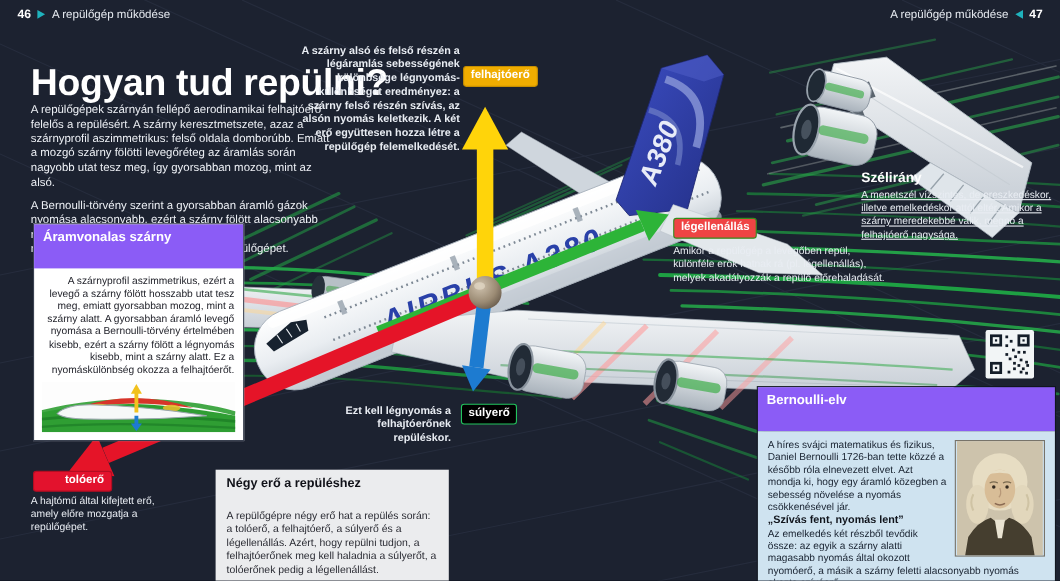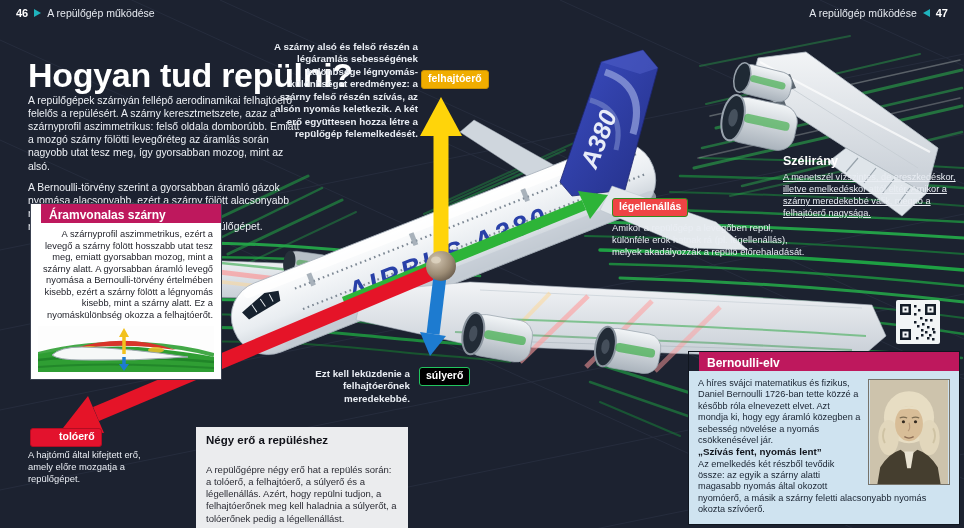--- a/index.html
+++ b/index.html
@@ -17,37 +17,37 @@
   .pgnum { font-size:11px; font-weight:bold; color:#fff; }
   .tri-r { width:0; height:0; border-top:4px solid transparent; border-bottom:4px solid transparent; border-left:7px solid #1fb3bd; }
   .tri-l { width:0; height:0; border-top:4px solid transparent; border-bottom:4px solid transparent; border-right:7px solid #1fb3bd; }
   .sect { font-size:10.5px; }
 
   #pageTitle { position:absolute; left:28px; top:33px; font-size:34px; font-weight:bold; color:#ffffff; letter-spacing:-0.3px; }
 
   #introBlock { position:absolute; left:28px; top:94px; width:272px; font-size:10.4px; line-height:1.26; color:#edf0f5; }
   #introBlock p { margin:0 0 8px 0; }
 
-  .panel-header { background:#be185d; color:#ffffff; font-weight:bold; font-size:12px; padding:4px 8px 1px;margin-left:10px; }
+  .panel-header { background:#8b5cf6; color:#ffffff; font-weight:bold; font-size:12px; padding:4px 8px 22px; }
 
   #wingBox { position:absolute; left:30px; top:203px; width:192px; background:#ffffff; border:1px solid #3a4150; box-sizing:border-box; }
   #wingBox .box-body { padding:6px 8px 3px; font-size:9.3px; line-height:1.24; color:#23242c;text-align:right; }
   #wingBox svg { display:block; margin:2px 7px 7px; }
 
   .ann { position:absolute; color:#e9edf3; font-size:9.4px; line-height:1.3; }
   .ann.bold { font-weight:bold; font-size:9.8px; line-height:1.27; }
 
   .lbl { position:absolute; font-weight:bold; font-size:10.5px; color:#fff; padding:2px 6px 3px; border-radius:3px; line-height:1.1; white-space:nowrap; }
   .lbl-lift   { background:#f0ad00; border:1px solid #c78f00; }
   .lbl-drag   { background:#ef4444; border:1px solid #338c1e; }
   .lbl-weight { background:#000000; border:1px solid #22c55e; }
   .lbl-thrust { background:#e3122d; border:1px solid #b30d22; }
 
   #liftText   { left:266px; top:41px;  width:152px; text-align:right; }
-  #liftLabel  { left:421px; top:70px; }
+  #liftLabel  { left:421px; top:60px; }
   #dragLabel  { left:612px; top:198px; }
   #dragText   { left:612px; top:222px; width:200px; }
   #weightText { left:308px; top:368px; width:102px; text-align:right; }
   #weightLabel{ left:419px; top:367px; }
   #thrustLabel{ left:30px;  top:428px;padding-left:28px; }
   #thrustText { left:28px;  top:449px; width:140px; }
 
   #windTitle { position:absolute; left:783px; top:154px; font-size:12.5px; font-weight:bold; color:#fff; }
   #windText  { left:783px; top:172px; width:178px; font-size:9.2px;text-decoration:underline; }
 
@@ -336,21 +336,21 @@
       </g>
     </svg>
   </div>
 
   <div class="ann bold" id="liftText">A szárny alsó és felső részén a légáramlás sebességének különbsége légnyomás-különbséget eredményez: a szárny felső részén szívás, az alsón nyomás keletkezik. A két erő együttesen hozza létre a repülőgép felemelkedését.</div>
   <span class="lbl lbl-lift" id="liftLabel">felhajtóerő</span>
 
   <span class="lbl lbl-drag" id="dragLabel">légellenállás</span>
   <div class="ann" id="dragText">Amikor a repülőgép a levegőben repül, különféle erők hatnak rá (pl. légellenállás), melyek akadályozzák a repülő előrehaladását.</div>
 
-  <div class="ann bold" id="weightText">Ezt kell leküzdenie a felhajtóerőnek meredekebbé.</div>
+  <div class="ann bold" id="weightText">Ezt kell légnyomás a felhajtóerőnek repüléskor.</div>
   <span class="lbl lbl-weight" id="weightLabel">súlyerő</span>
 
   <span class="lbl lbl-thrust" id="thrustLabel">tolóerő</span>
   <div class="ann" id="thrustText">A hajtómű által kifejtett erő, amely előre mozgatja a repülőgépet.</div>
 
   <div id="windTitle">Szélirány</div>
   <div class="ann" id="windText">A menetszél vízszintes, de ereszkedéskor, illetve emelkedéskor attól eltér. Amikor a szárny meredekebbé válik, megnő a felhajtóerő nagysága.</div>
 
   <div id="fourBox">
     <div class="fb-title">Négy erő a repüléshez</div>

